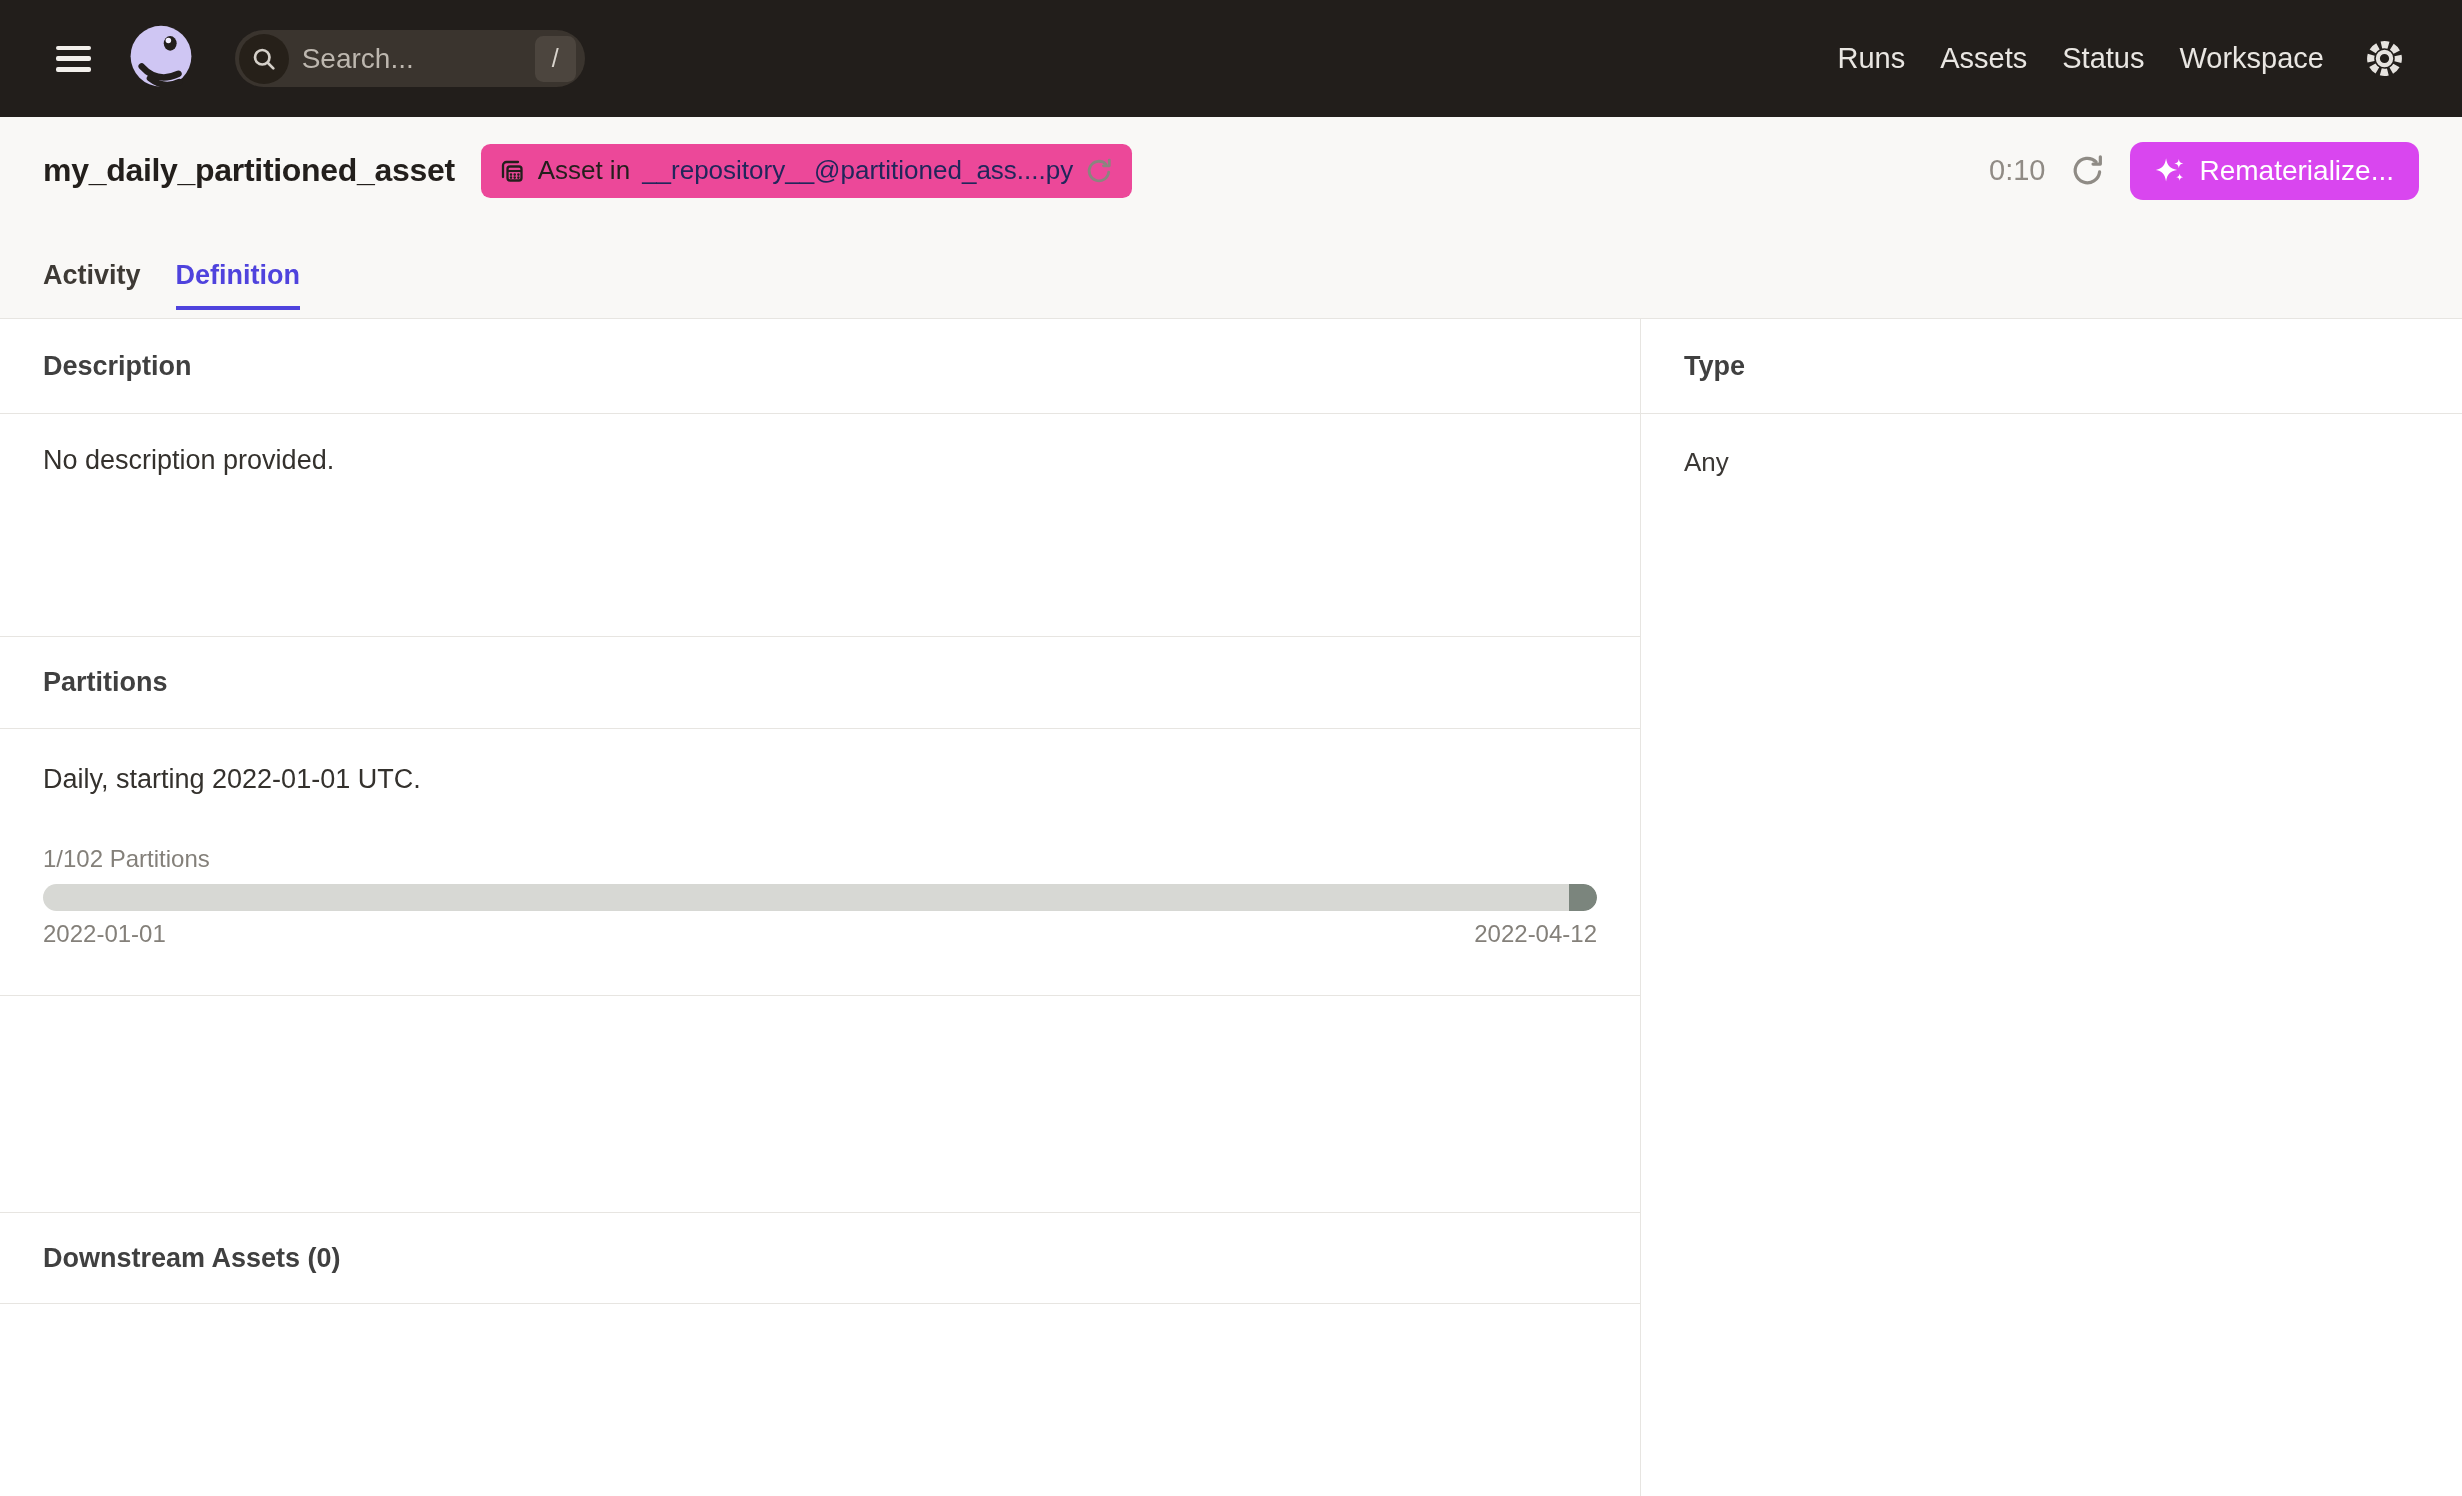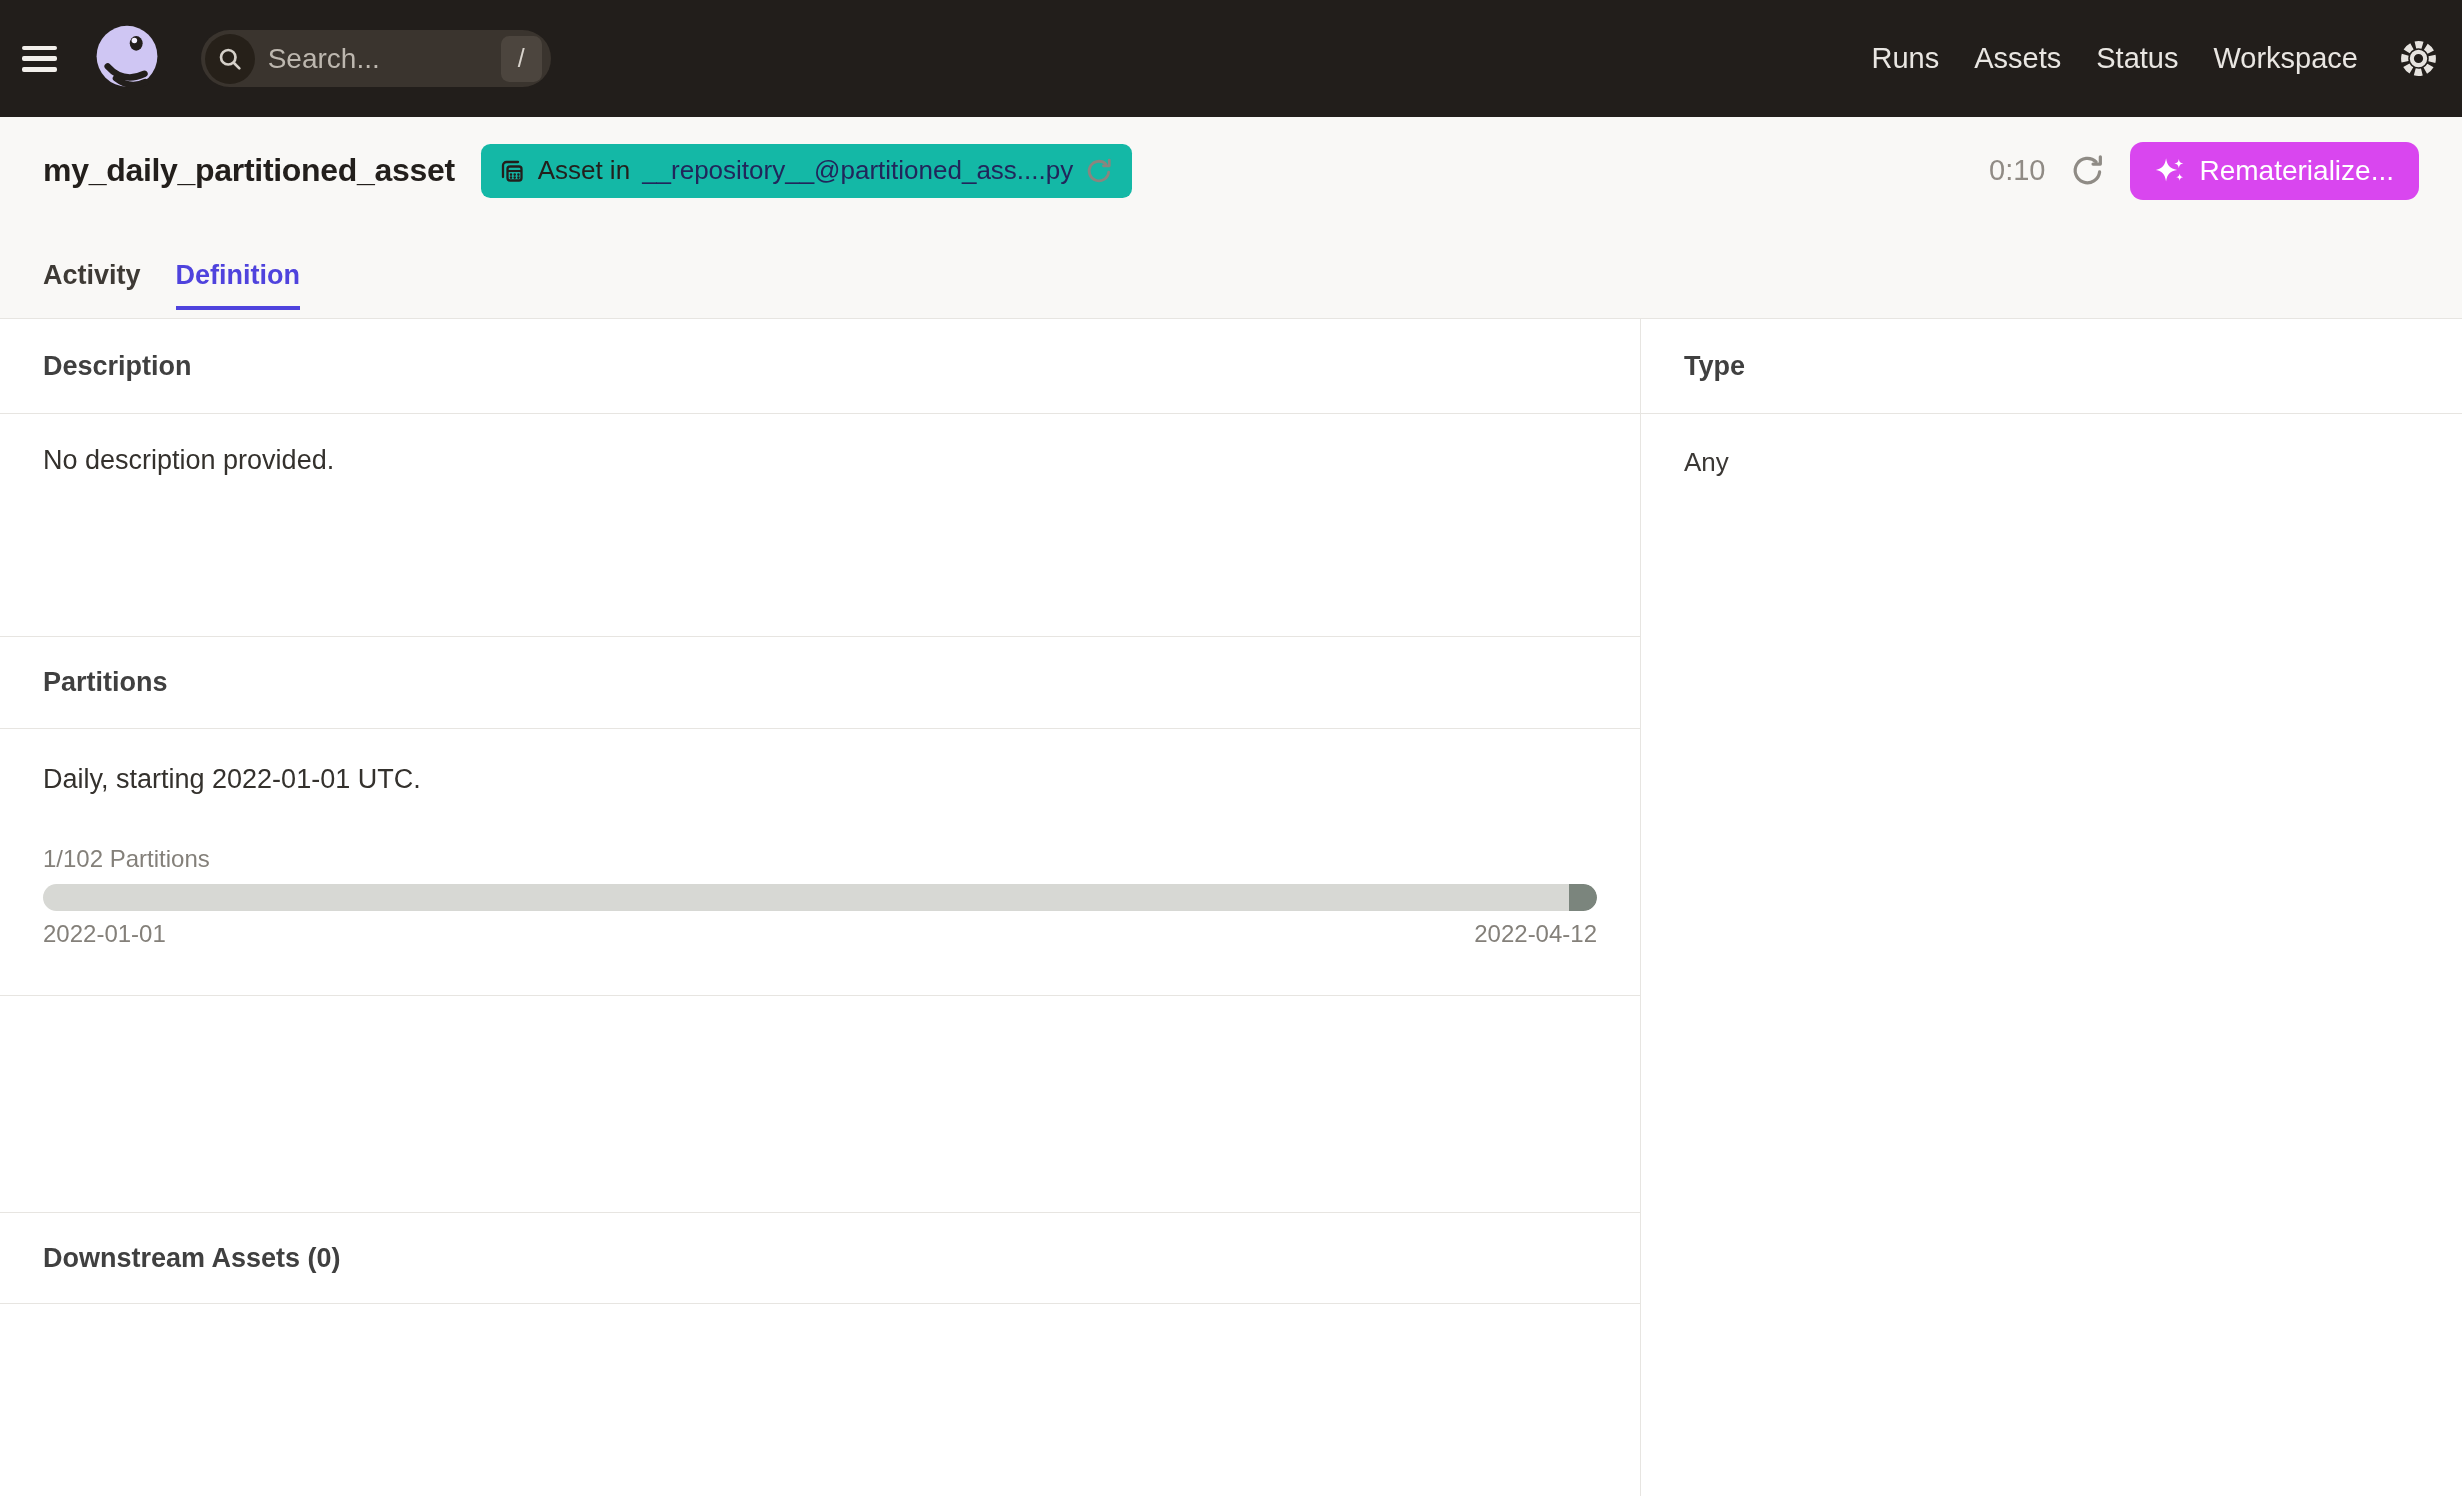--- a/index.html
+++ b/index.html
@@ -1,37 +1,37 @@
 <!DOCTYPE html>
 <html style="font-size:15px"><head>
 <meta charset="utf-8">
 <style>
   html,body{margin:0;padding:0;background:#ffffff;}
   body{font-family:"Liberation Sans", sans-serif;}
   .page{position:relative;width:2462px;height:1497px;overflow:hidden;background:#fff;}
 
   
-  .topbar{height:117px;background:#221E1B;display:flex;align-items:center;padding:0 22px;box-sizing:border-box;}
+  .topbar{height:117px;background:#221E1B;display:flex;align-items:center;padding:0 56px;box-sizing:border-box;}
   .hamburger{width:35px;height:26px;display:flex;flex-direction:column;justify-content:space-between;cursor:pointer;margin-right:35px;}
   .hamburger span{display:block;height:4.6px;border-radius:1.9px;background:#F2EFEB;}
   .logo{width:70px;height:70px;margin-right:39px;flex:0 0 auto;}
   .searchbox{display:flex;align-items:center;width:350px;height:57px;border-radius:29px;background:#3A342E;padding:3.7px;box-sizing:border-box;}
   .search-circle{width:50px;height:50px;border-radius:50%;background:#262019;display:flex;align-items:center;justify-content:center;flex:0 0 auto;}
   .searchbox input{flex:1;min-width:0;background:transparent;border:none;outline:none;color:#E3DFD9;font-size:28px;font-family:"Liberation Sans",sans-serif;padding:0 9.3px 0 13px;}
   .searchbox input::placeholder{color:#BDB7AF;}
   .slash-key{width:41px;height:46px;border-radius:8.3px;background:#4C453E;color:#D9D4CD;font-size:25px;display:flex;align-items:center;justify-content:center;margin-right:5.6px;flex:0 0 auto;}
   .topnav{margin-left:auto;display:flex;align-items:flex-start;gap:35px;}
   .topnav a{color:#E9E6E2;font-size:29px;text-decoration:none;cursor:pointer;}
   .gear{margin-left:39px;width:43px;height:43px;display:flex;align-items:center;justify-content:center;cursor:pointer;}
 
   
   .band{position:relative;height:202px;background:#F9F8F6;border-bottom:1.9px solid #E7E5E1;padding:0 43px;box-sizing:border-box;}
   .band-row{display:flex;align-items:center;padding-top:24px;height:59px;}
   .asset-title{font-size:32px;font-weight:700;color:#231F1C;letter-spacing:-0.3px;}
-  .asset-badge{margin-left:26px;height:54px;border-radius:9.3px;background:#14b8a6;display:flex;align-items:center;padding:0 16.7px;gap:12px;font-size:26px;color:#231F1C;}
+  .asset-badge{margin-left:26px;height:54px;border-radius:9.3px;background:#ec4899;display:flex;align-items:center;padding:0 16.7px;gap:12px;font-size:26px;color:#231F1C;}
   .asset-badge .link{color:#21265B;cursor:pointer;}
   .badge-reload{width:30px;height:30px;cursor:pointer;display:flex;align-items:center;}
   .band-right{margin-left:auto;display:flex;align-items:center;gap:24px;}
   .timer{font-size:29px;color:#908B85;}
   .refresh-btn{width:37px;height:37px;background:none;border:none;padding:0;cursor:pointer;display:flex;align-items:center;justify-content:center;}
   .remat-btn{display:flex;align-items:center;gap:13px;height:58px;border:none;border-radius:13px;background:#d946ef;color:#FFFFFF;font-size:28px;font-family:"Liberation Sans",sans-serif;padding:0 25px;cursor:pointer;}
   .tabs{position:absolute;left:43px;bottom:8px;display:flex;gap:35px;align-items:center;}
   .tab{font-size:27px;font-weight:600;padding-bottom:15px;border-bottom:4.6px solid transparent;cursor:pointer;}
   .tab.inactive{color:#3E3A35;}
   .tab.active{color:#4F43DD;border-bottom-color:#4F43DD;}

